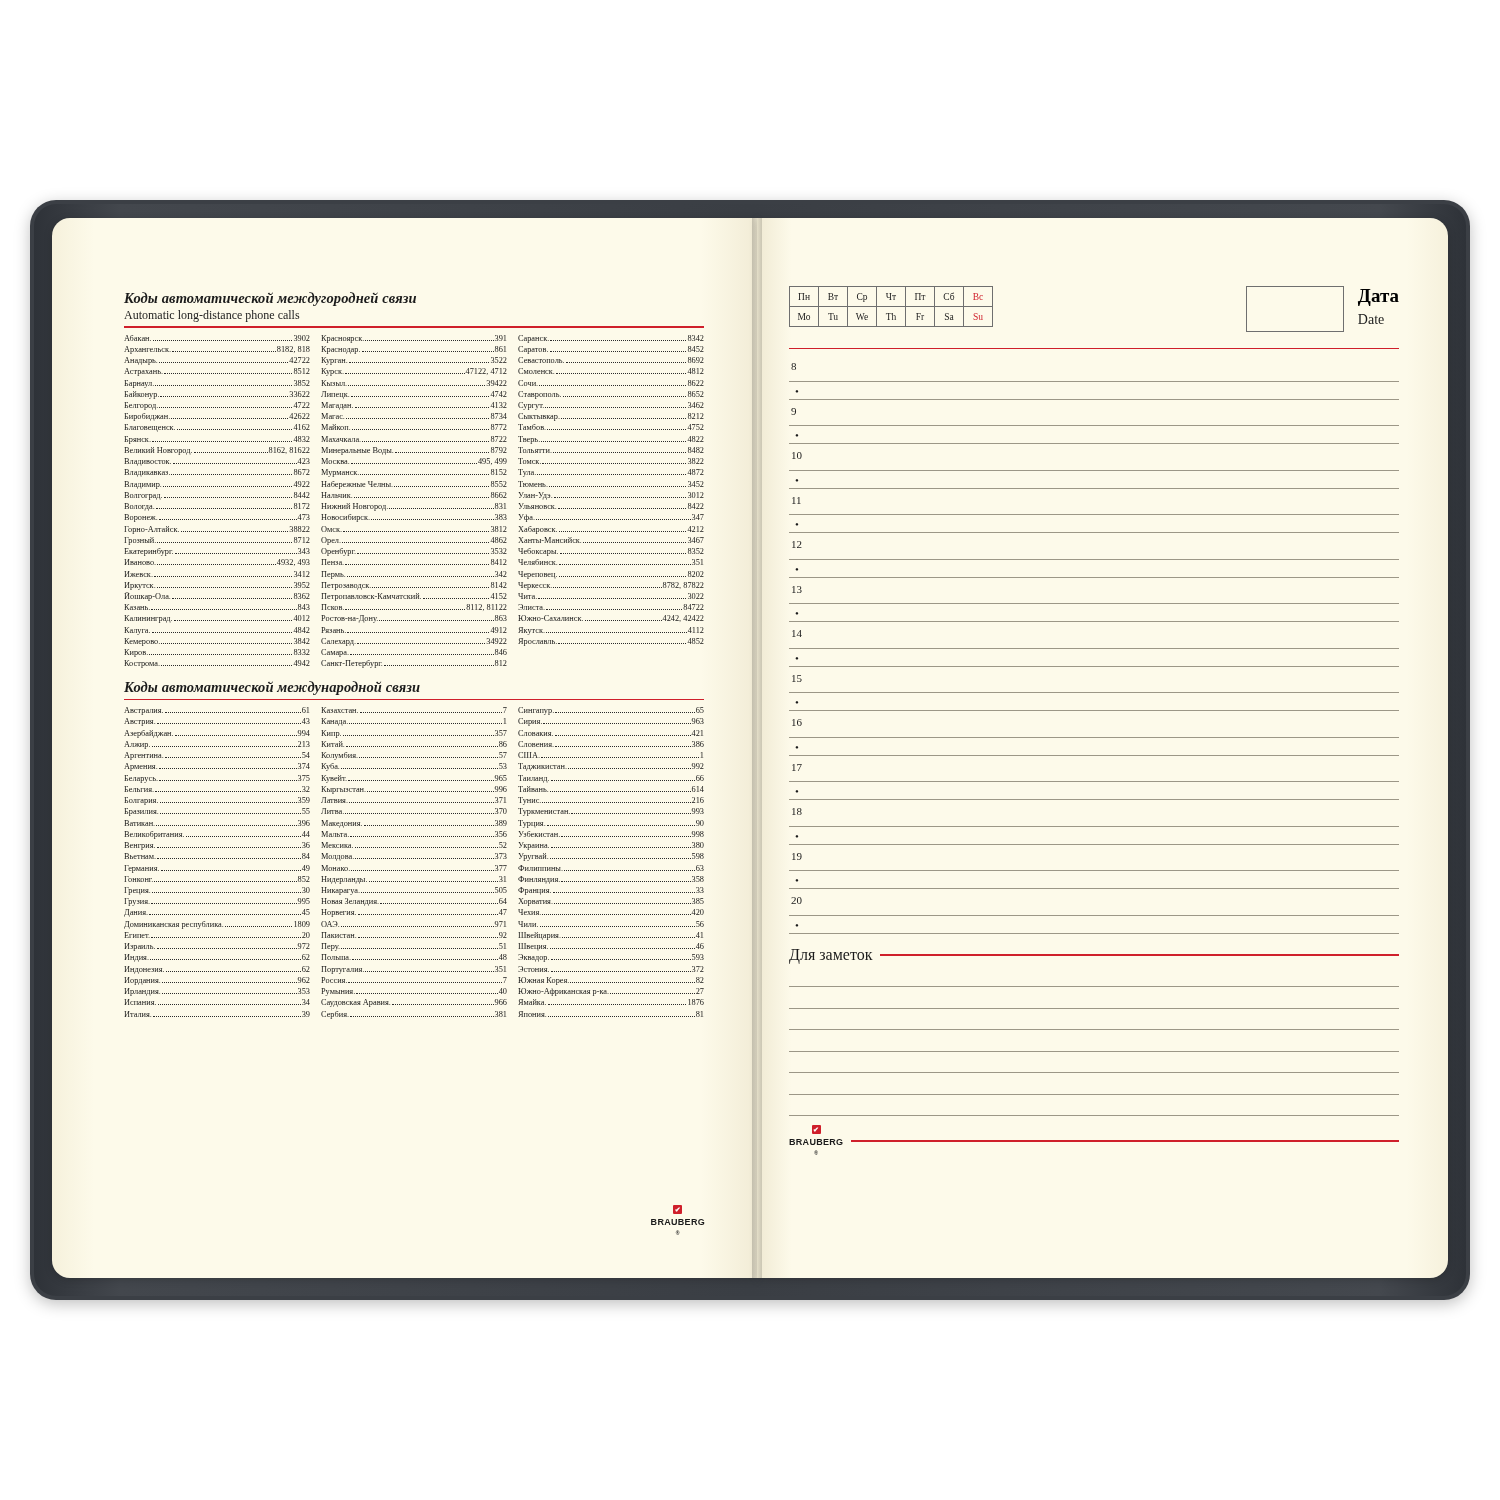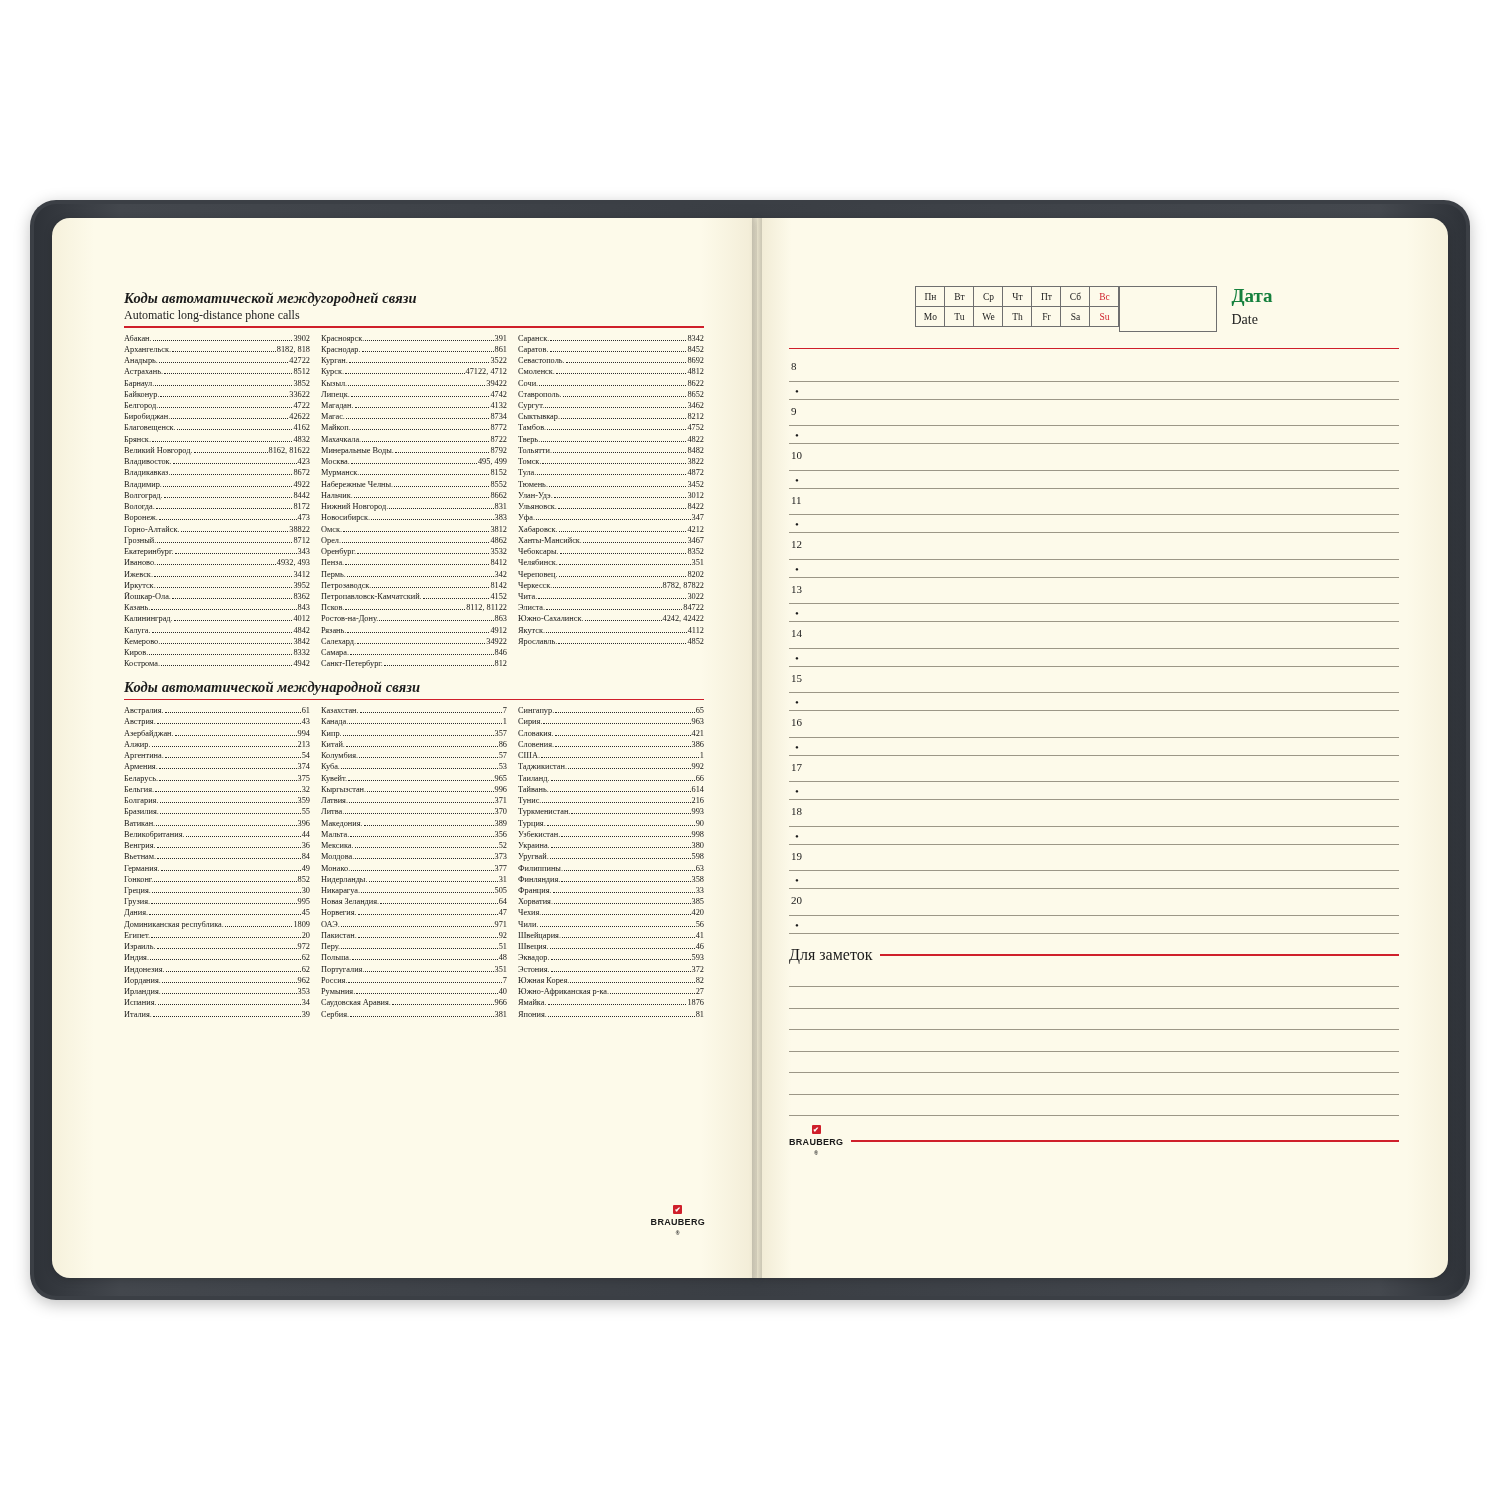--- a/index.html
+++ b/index.html
@@ -47,27 +47,27 @@
   .sec2{margin-top:9px;}
 
   .brauberg{position:absolute;display:flex;align-items:center;gap:3px;font-size:9px;font-weight:bold;color:#1b1b1b;letter-spacing:.3px;font-family:"Liberation Sans",sans-serif;flex-direction:column;}
   .bb-mark{display:inline-block;width:9px;height:9px;background:#cf1f2b;color:#fff;font-size:7px;line-height:9px;text-align:center;border-radius:1px;}
   .bb-r{font-size:5px;vertical-align:super;}
 
   
   .rp{position:absolute;left:757px;top:218px;width:691px;height:1060px;}
   .rp-inner{position:absolute;left:32px;top:68px;width:610px;}
 
-  .rp-head{display:flex;align-items:flex-start;justify-content:center;}
+  .rp-head{display:flex;align-items:flex-start;justify-content:space-between;}
   .daygrid{border-collapse:collapse;}
   .daygrid td{border:1px solid #6f6f6f;width:26px;height:17px;text-align:center;font-size:9.5px;color:#1b1b1b;font-family:"Liberation Serif",serif;}
   .daygrid td.sun{color:#cf1f2b;}
   .datebox{display:flex;align-items:flex-start;gap:14px;}
   .date-field{width:96px;height:44px;border:1px solid #6f6f6f;}
-  .date-lab-ru{font-size:19px;font-weight:bold;color:#15803d;line-height:1;}
+  .date-lab-ru{font-size:19px;font-weight:bold;color:#000000;line-height:1;}
   .date-lab-en{font-size:14px;color:#1b1b1b;margin-top:7px;}
 
   .red-sep{height:1.4px;background:#cf1f2b;margin-top:16px;}
 
   .hours{margin-top:6px;}
   .hr{position:relative;height:25.5px;border-bottom:1px solid #9c9787;}
   .hr .num{position:absolute;left:2px;top:5px;font-size:11px;color:#1b1b1b;font-family:"Liberation Serif",serif;}
   .hr.half{height:17px;}
   .hr.half .dot{position:absolute;left:6px;top:3px;font-size:11px;color:#1b1b1b;}
 

